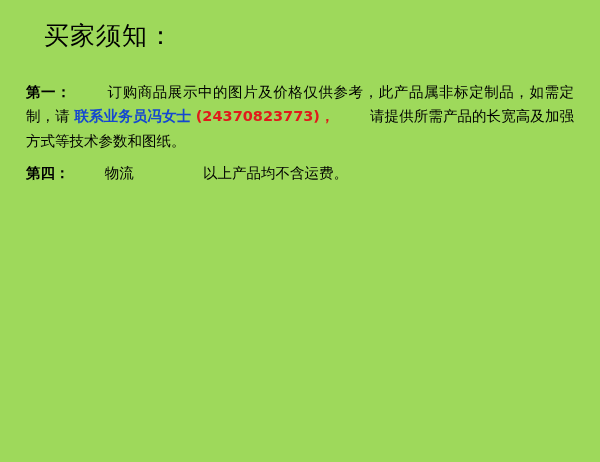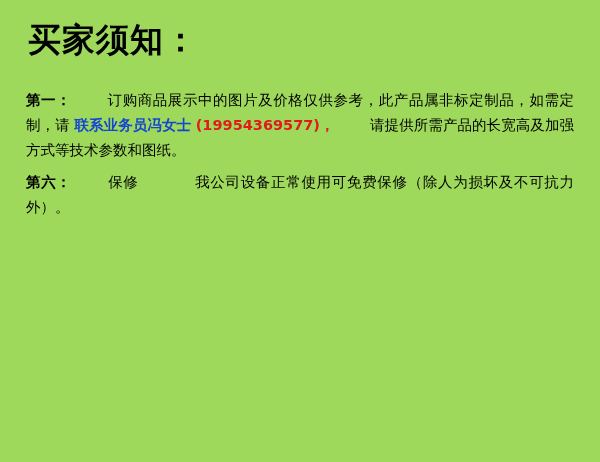--- a/index.html
+++ b/index.html
@@ -22,25 +22,25 @@
   .inner {
     position: absolute;
     left: 0;
     top: 0;
     width: 600px;
     height: 462px;
     padding: 22px 26px 0 26px;
     box-sizing: border-box;
   }
   .title {
-    font-size: 33px;
-    font-weight: bold;
+    font-size: 25px;
+    font-weight: normal;
     color: #000000;
     letter-spacing: 1px;
-    margin: 0 0 30px 2px;
+    margin: 0 0 30px 18px;
     line-height: 1.1;
   }
   .body-block {
     font-size: 14.5px;
     color: #000000;
     line-height: 1.72;
   }
   .para {
     margin: 0 0 7px 0;
     text-align: justify;
@@ -78,32 +78,32 @@
 
     <h1 class="title">买家须知：</h1>
 
     <div class="body-block">
 
       <p class="para">
         <span class="label">第一：</span>
         <span class="gap-s"></span>
         <span>订购商品展示中的图片及价格仅供参考，此产品属非标定制品，如需定制，请</span>
         <span class="highlight-blue">联系业务员冯女士</span>
-        <span class="highlight-red">(19954369577)，</span>
+        <span class="highlight-red">(24370823773)，</span>
         <span class="gap-s"></span>
         <span>请提供所需产品的长宽高及加强方式等技术参数和图纸。</span>
       </p>
 
 
 
+      <p class="para">
+        <span class="label">第四：</span>
+        <span class="gap-s"></span>
+        <span>物流</span>
+        <span class="gap-l"></span>
+        <span>以上产品均不含运费。</span>
+      </p>
 
 
-      <p class="para">
-        <span class="label">第六：</span>
-        <span class="gap-s"></span>
-        <span>保修</span>
-        <span class="gap-m"></span>
-        <span>我公司设备正常使用可免费保修（除人为损坏及不可抗力外）。</span>
-      </p>
 
     </div>
   </div>
 </div>
 
 </body></html>

